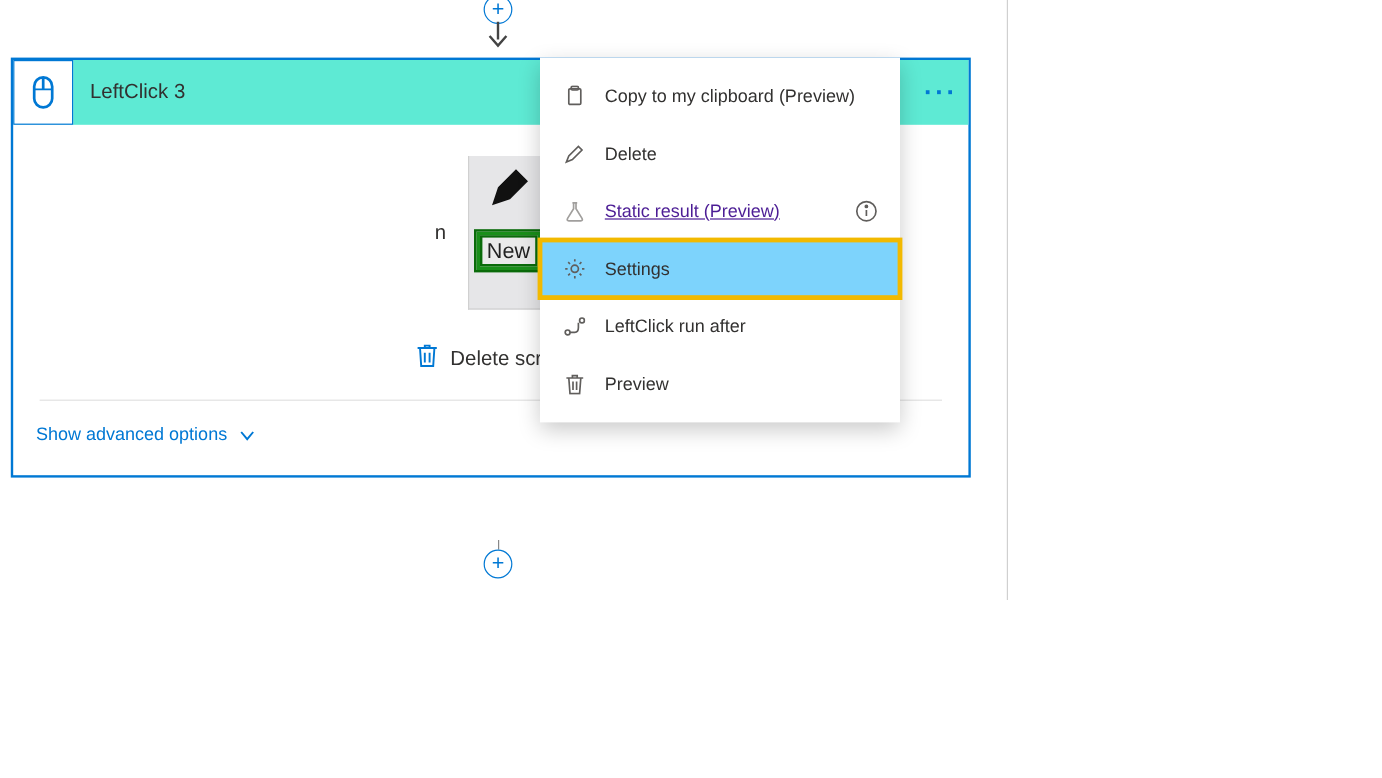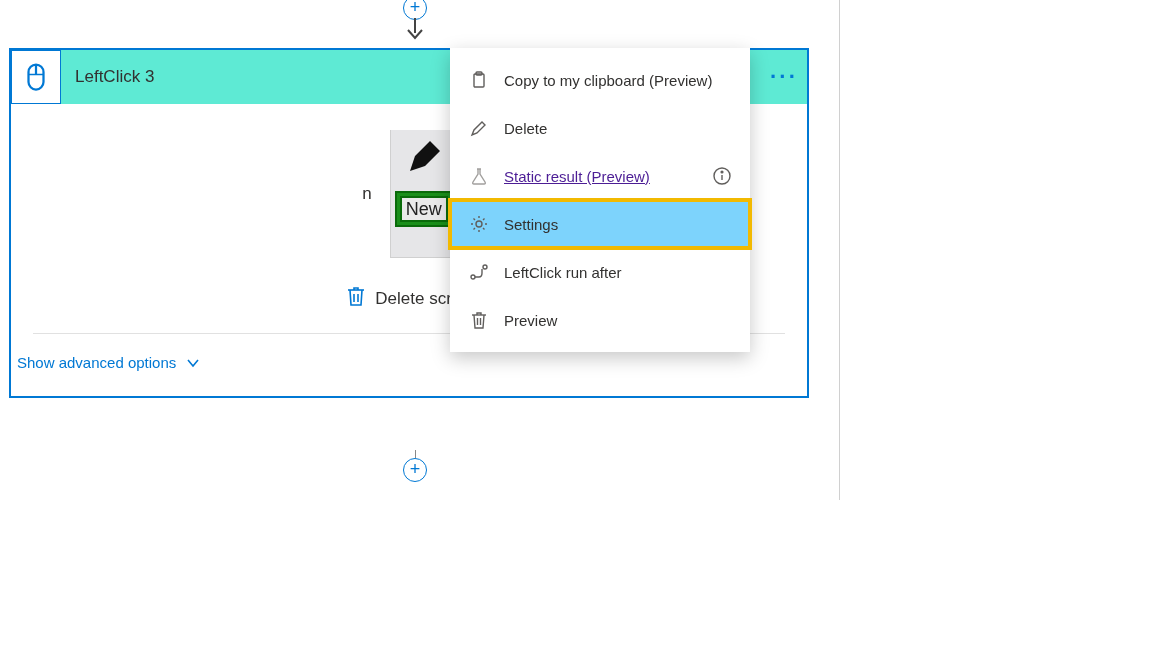--- a/index.html
+++ b/index.html
@@ -115,21 +115,21 @@
     gap: 10px;
     color: #323130; font-size: 17px;
     padding: 12px 0 16px 0;
   }
   .trash-icon svg { width:18px; height:20px; }
   .trash-icon { color:#0078d4; }
 
   .card-divider { height:1px; background:#e1e1e1; margin: 6px 0 0 0; }
 
   .card-footer {
-    padding: 20px 22px 24px 6px;
+    padding: 20px 22px 24px 19px;
     text-decoration: underline;
   }
   .adv-link {
     color: #0078d4; font-size: 15px;
     display:inline-flex; align-items:center; gap:10px;
     cursor:pointer;
   }
   .chevron-down { width:14px; height:14px; }
   .chevron-down svg { display:block; }
 

